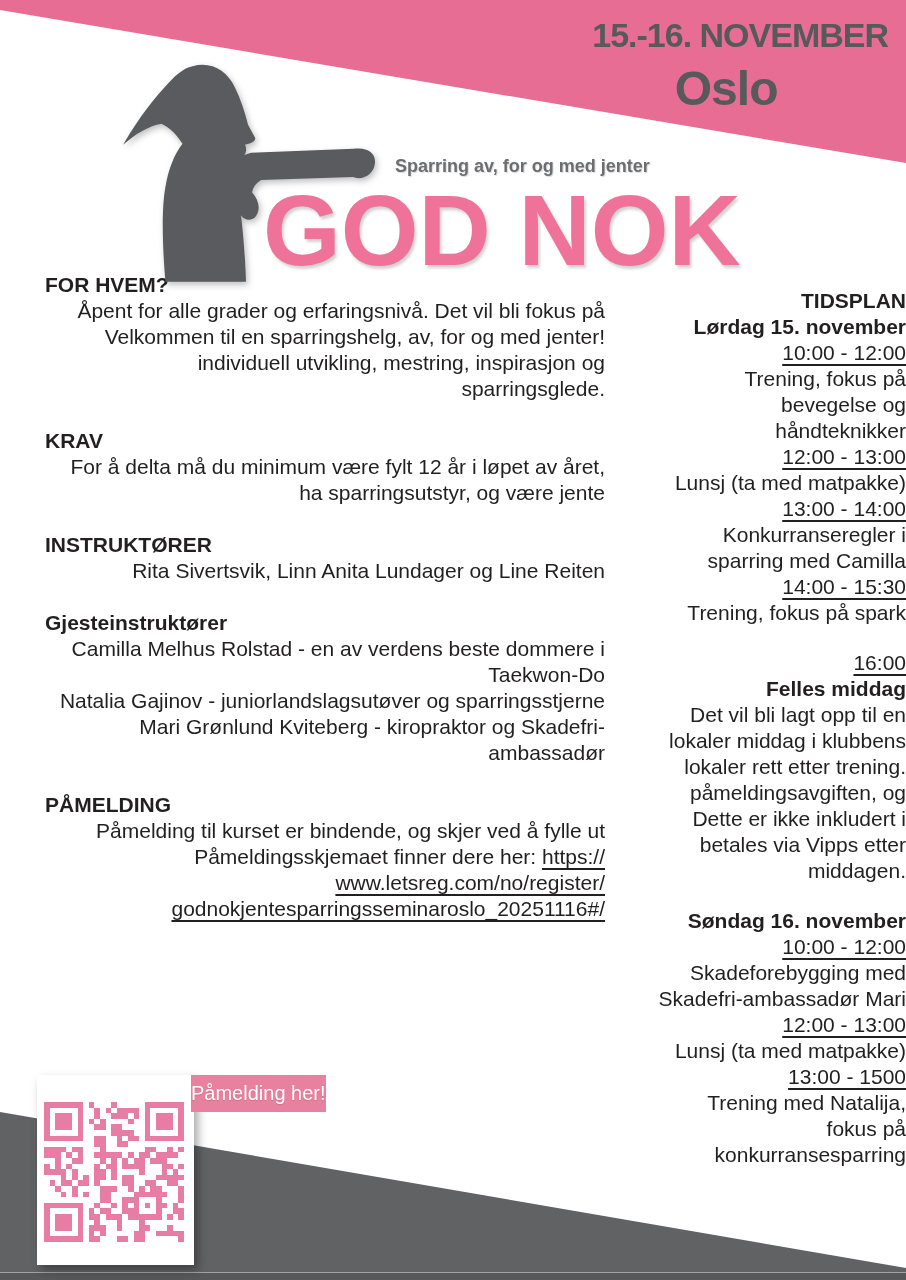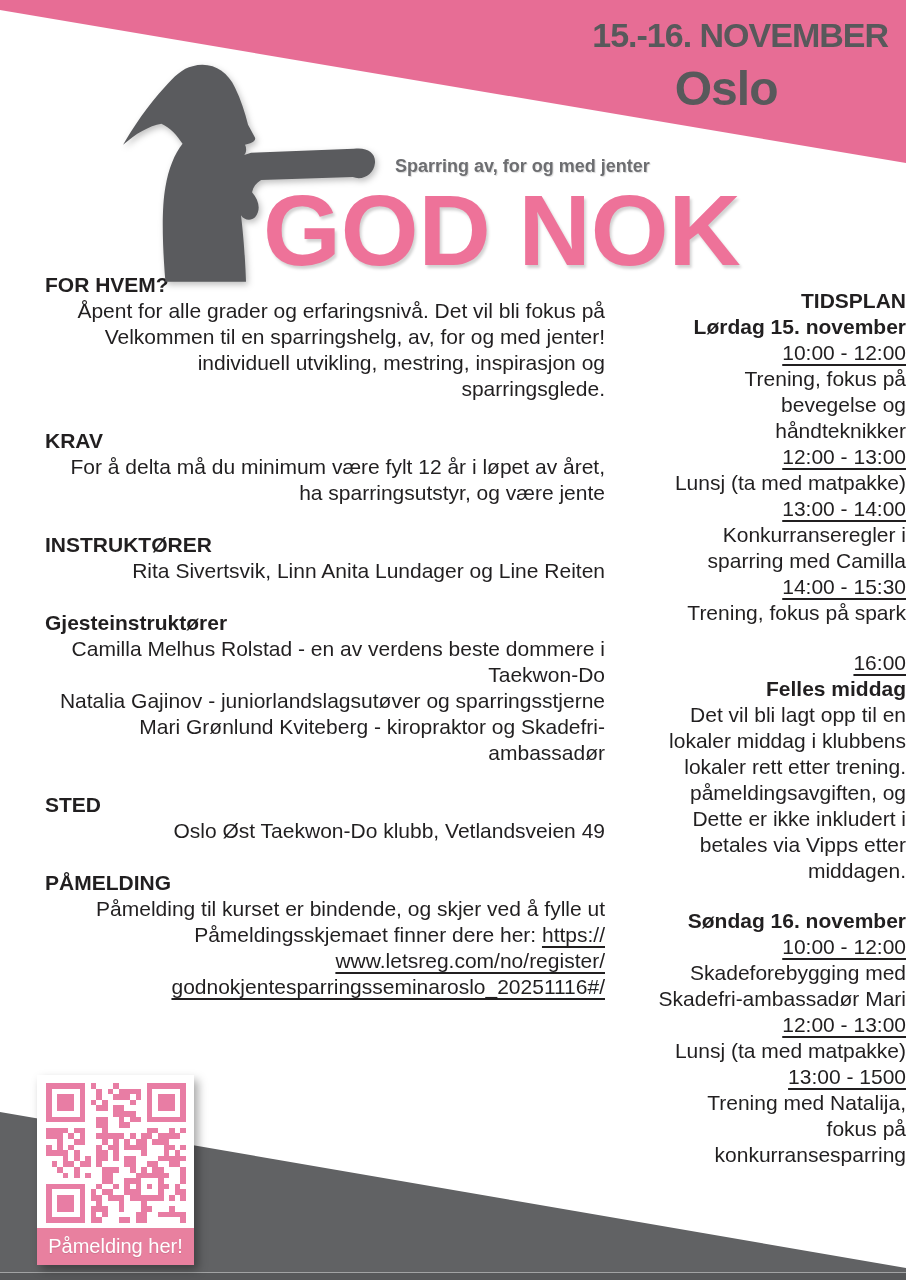--- a/index.html
+++ b/index.html
@@ -86,21 +86,21 @@
     background:var(--gray-strip);
     border-top:1px solid rgba(255,255,255,0.45);
     z-index:2;
   }
 
   
   .qr-card{
     position:absolute;left:37px;top:1075px;width:157px;height:190px;
     background:#ffffff;z-index:5;
     box-shadow:4px 5px 9px rgba(0,0,0,0.35);
-    display:flex;flex-direction:column;
+    display:flex;flex-direction:row;
   }
   .qr-box{flex:1;display:flex;align-items:center;justify-content:center;padding:7px 7px 4px 7px;}
   .qr-box svg{width:140px;height:140px;}
   .qr-label{
     height:37px;background:var(--pink-btn);
     color:#fff;font-size:20px;line-height:37px;text-align:center;
     white-space:nowrap;cursor:pointer;
     text-shadow:0 1px 1px rgba(0,0,0,0.12);
   }
 </style>
@@ -175,26 +175,20 @@
     <div class="sec-heading">Gjesteinstruktører</div>
     <div class="sec-body">
           <div class="line"><span>Camilla Melhus Rolstad - en av verdens beste dommere i</span></div>
           <div class="line"><span>Taekwon-Do</span></div>
           <div class="line"><span>Natalia Gajinov - juniorlandslagsutøver og sparringsstjerne</span></div>
           <div class="line"><span>Mari Grønlund Kviteberg - kiropraktor og Skadefri-</span></div>
           <div class="line"><span>ambassadør</span></div>
         </div>
   </div>
 
-  <div class="section">
-    <div class="sec-heading">STED</div>
-    <div class="sec-body">
-          <div class="line"><span>Oslo Øst Taekwon-Do klubb, Vetlandsveien 49</span></div>
-        </div>
-  </div>
 
   <div class="section">
     <div class="sec-heading">PÅMELDING</div>
     <div class="sec-body">
           <div class="line"><span>Påmelding til kurset er bindende, og skjer ved å fylle ut</span></div>
           <div class="line"><span>Påmeldingsskjemaet finner dere her: </span><span class="link">https://</span></div>
           <div class="line"><span class="link">www.letsreg.com/no/register/</span></div>
           <div class="line"><span class="link">godnokjentesparringsseminaroslo_20251116#/</span></div>
         </div>
   </div>

